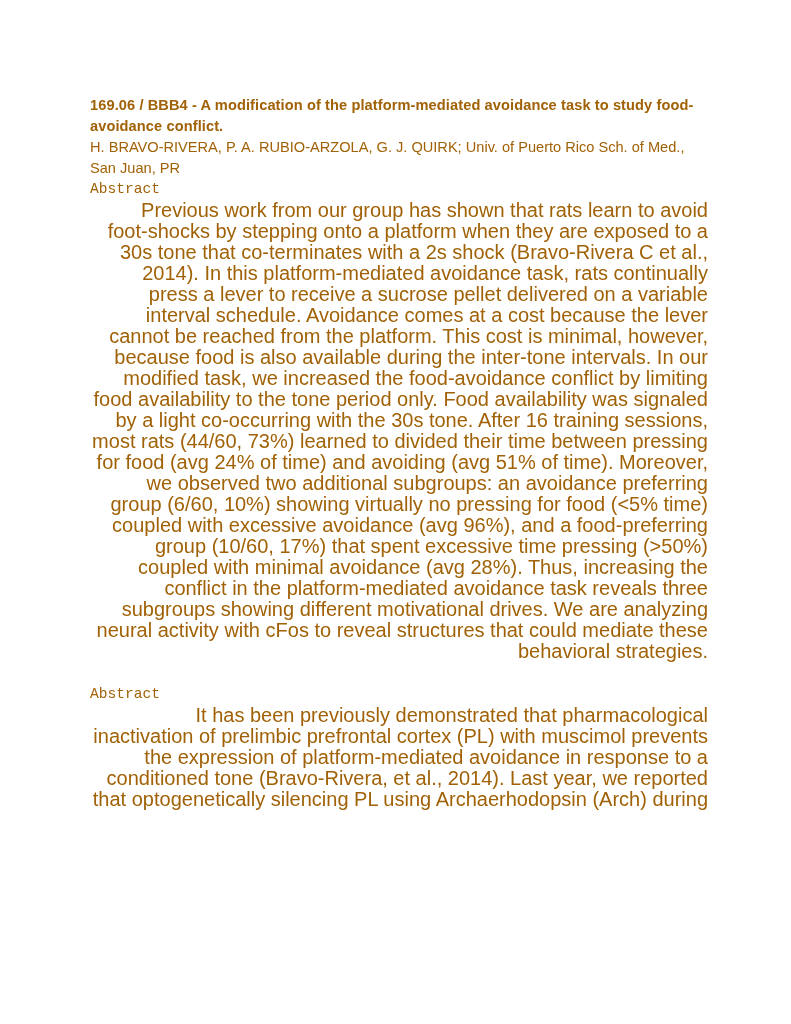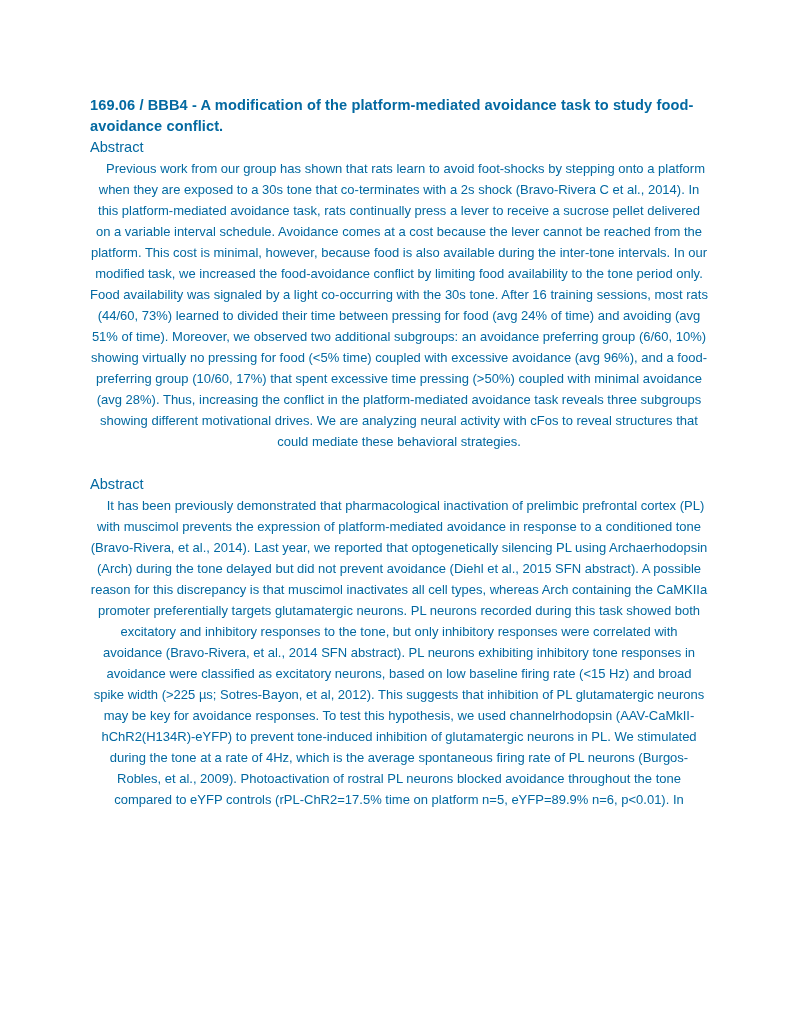--- a/index.html
+++ b/index.html
@@ -7,21 +7,21 @@
     padding: 0;
     background: #ffffff;
   }
   .page {
     position: relative;
     width: 791px;
     height: 812px;
     background: #ffffff;
     overflow: hidden;
     font-family: "Liberation Sans", "DejaVu Sans", sans-serif;
-    color: #0369a1;
+    color: #a16207;
   }
   .content {
     position: absolute;
     top: 95px;
     left: 90px;
     width: 618px;
   }
   .abstract-block {
     margin: 0 0 22px 0;
   }
@@ -34,37 +34,39 @@
   }
   .abstract-authors {
     font-size: 14.6px;
     line-height: 21px;
     margin: 0;
   }
   .abstract-label {
     font-size: 14.6px;
     line-height: 21px;
     margin: 0;
+    font-family: Liberation Mono, monospace;
   }
   .abstract-body {
-    font-size: 13px;
+    font-size: 20px;
     line-height: 21px;
     margin: 0;
     text-indent: 13px;
-    text-align: center;
+    text-align: right;
   }
 </style>
 </head>
 <body>
 
 <div class="page">
   <div class="content">
 
     <article class="abstract-block">
       <h2 class="abstract-title">169.06 / BBB4 - A modification of the platform-mediated avoidance task to study food-avoidance conflict.</h2>
+      <p class="abstract-authors">H. BRAVO-RIVERA, P. A. RUBIO-ARZOLA, G. J. QUIRK; Univ. of Puerto Rico Sch. of Med., San Juan, PR</p>
       <p class="abstract-label">Abstract</p>
       <p class="abstract-body">Previous work from our group has shown that rats learn to avoid foot-shocks by stepping onto a platform when they are exposed to a 30s tone that co-terminates with a 2s shock (Bravo-Rivera C et al., 2014). In this platform-mediated avoidance task, rats continually press a lever to receive a sucrose pellet delivered on a variable interval schedule. Avoidance comes at a cost because the lever cannot be reached from the platform. This cost is minimal, however, because food is also available during the inter-tone intervals. In our modified task, we increased the food-avoidance conflict by limiting food availability to the tone period only. Food availability was signaled by a light co-occurring with the 30s tone. After 16 training sessions, most rats (44/60, 73%) learned to divided their time between pressing for food (avg 24% of time) and avoiding (avg 51% of time). Moreover, we observed two additional subgroups: an avoidance preferring group (6/60, 10%) showing virtually no pressing for food (&lt;5% time) coupled with excessive avoidance (avg 96%), and a food-preferring group (10/60, 17%) that spent excessive time pressing (&gt;50%) coupled with minimal avoidance (avg 28%). Thus, increasing the conflict in the platform-mediated avoidance task reveals three subgroups showing different motivational drives. We are analyzing neural activity with cFos to reveal structures that could mediate these behavioral strategies.</p>
     </article>
 
     <article class="abstract-block">
       <p class="abstract-label">Abstract</p>
       <p class="abstract-body">It has been previously demonstrated that pharmacological inactivation of prelimbic prefrontal cortex (PL) with muscimol prevents the expression of platform-mediated avoidance in response to a conditioned tone (Bravo-Rivera, et al., 2014). Last year, we reported that optogenetically silencing PL using Archaerhodopsin (Arch) during the tone delayed but did not prevent avoidance (Diehl et al., 2015 SFN abstract). A possible reason for this discrepancy is that muscimol inactivates all cell types, whereas Arch containing the CaMKIIa promoter preferentially targets glutamatergic neurons. PL neurons recorded during this task showed both excitatory and inhibitory responses to the tone, but only inhibitory responses were correlated with avoidance (Bravo-Rivera, et al., 2014 SFN abstract). PL neurons exhibiting inhibitory tone responses in avoidance were classified as excitatory neurons, based on low baseline firing rate (&lt;15 Hz) and broad spike width (&gt;225 µs; Sotres-Bayon, et al, 2012). This suggests that inhibition of PL glutamatergic neurons may be key for avoidance responses. To test this hypothesis, we used channelrhodopsin (AAV-CaMkII-hChR2(H134R)-eYFP) to prevent tone-induced inhibition of glutamatergic neurons in PL. We stimulated during the tone at a rate of 4Hz, which is the average spontaneous firing rate of PL neurons (Burgos-Robles, et al., 2009). Photoactivation of rostral PL neurons blocked avoidance throughout the tone compared to eYFP controls (rPL-ChR2=17.5% time on platform n=5, eYFP=89.9% n=6, p&lt;0.01). In contrast, photoactivation of caudal PL neurons had no effect on avoidance (cPL-ChR2=86.5% n=3, eYFP=89.9% n=6, p=0.38). The present findings suggest that inhibitory tone responses in rostral PL are essential for the expression of platform-mediated avoidance. Inhibition of PL glutamatergic neurons could serve to disinhibit neurons in striatum to drive avoidance, similar to disinhibition of basolateral amygdala SOM+ cells during fear conditioning (Wolff et al, 2014).</p>
     </article>
 
   </div>

